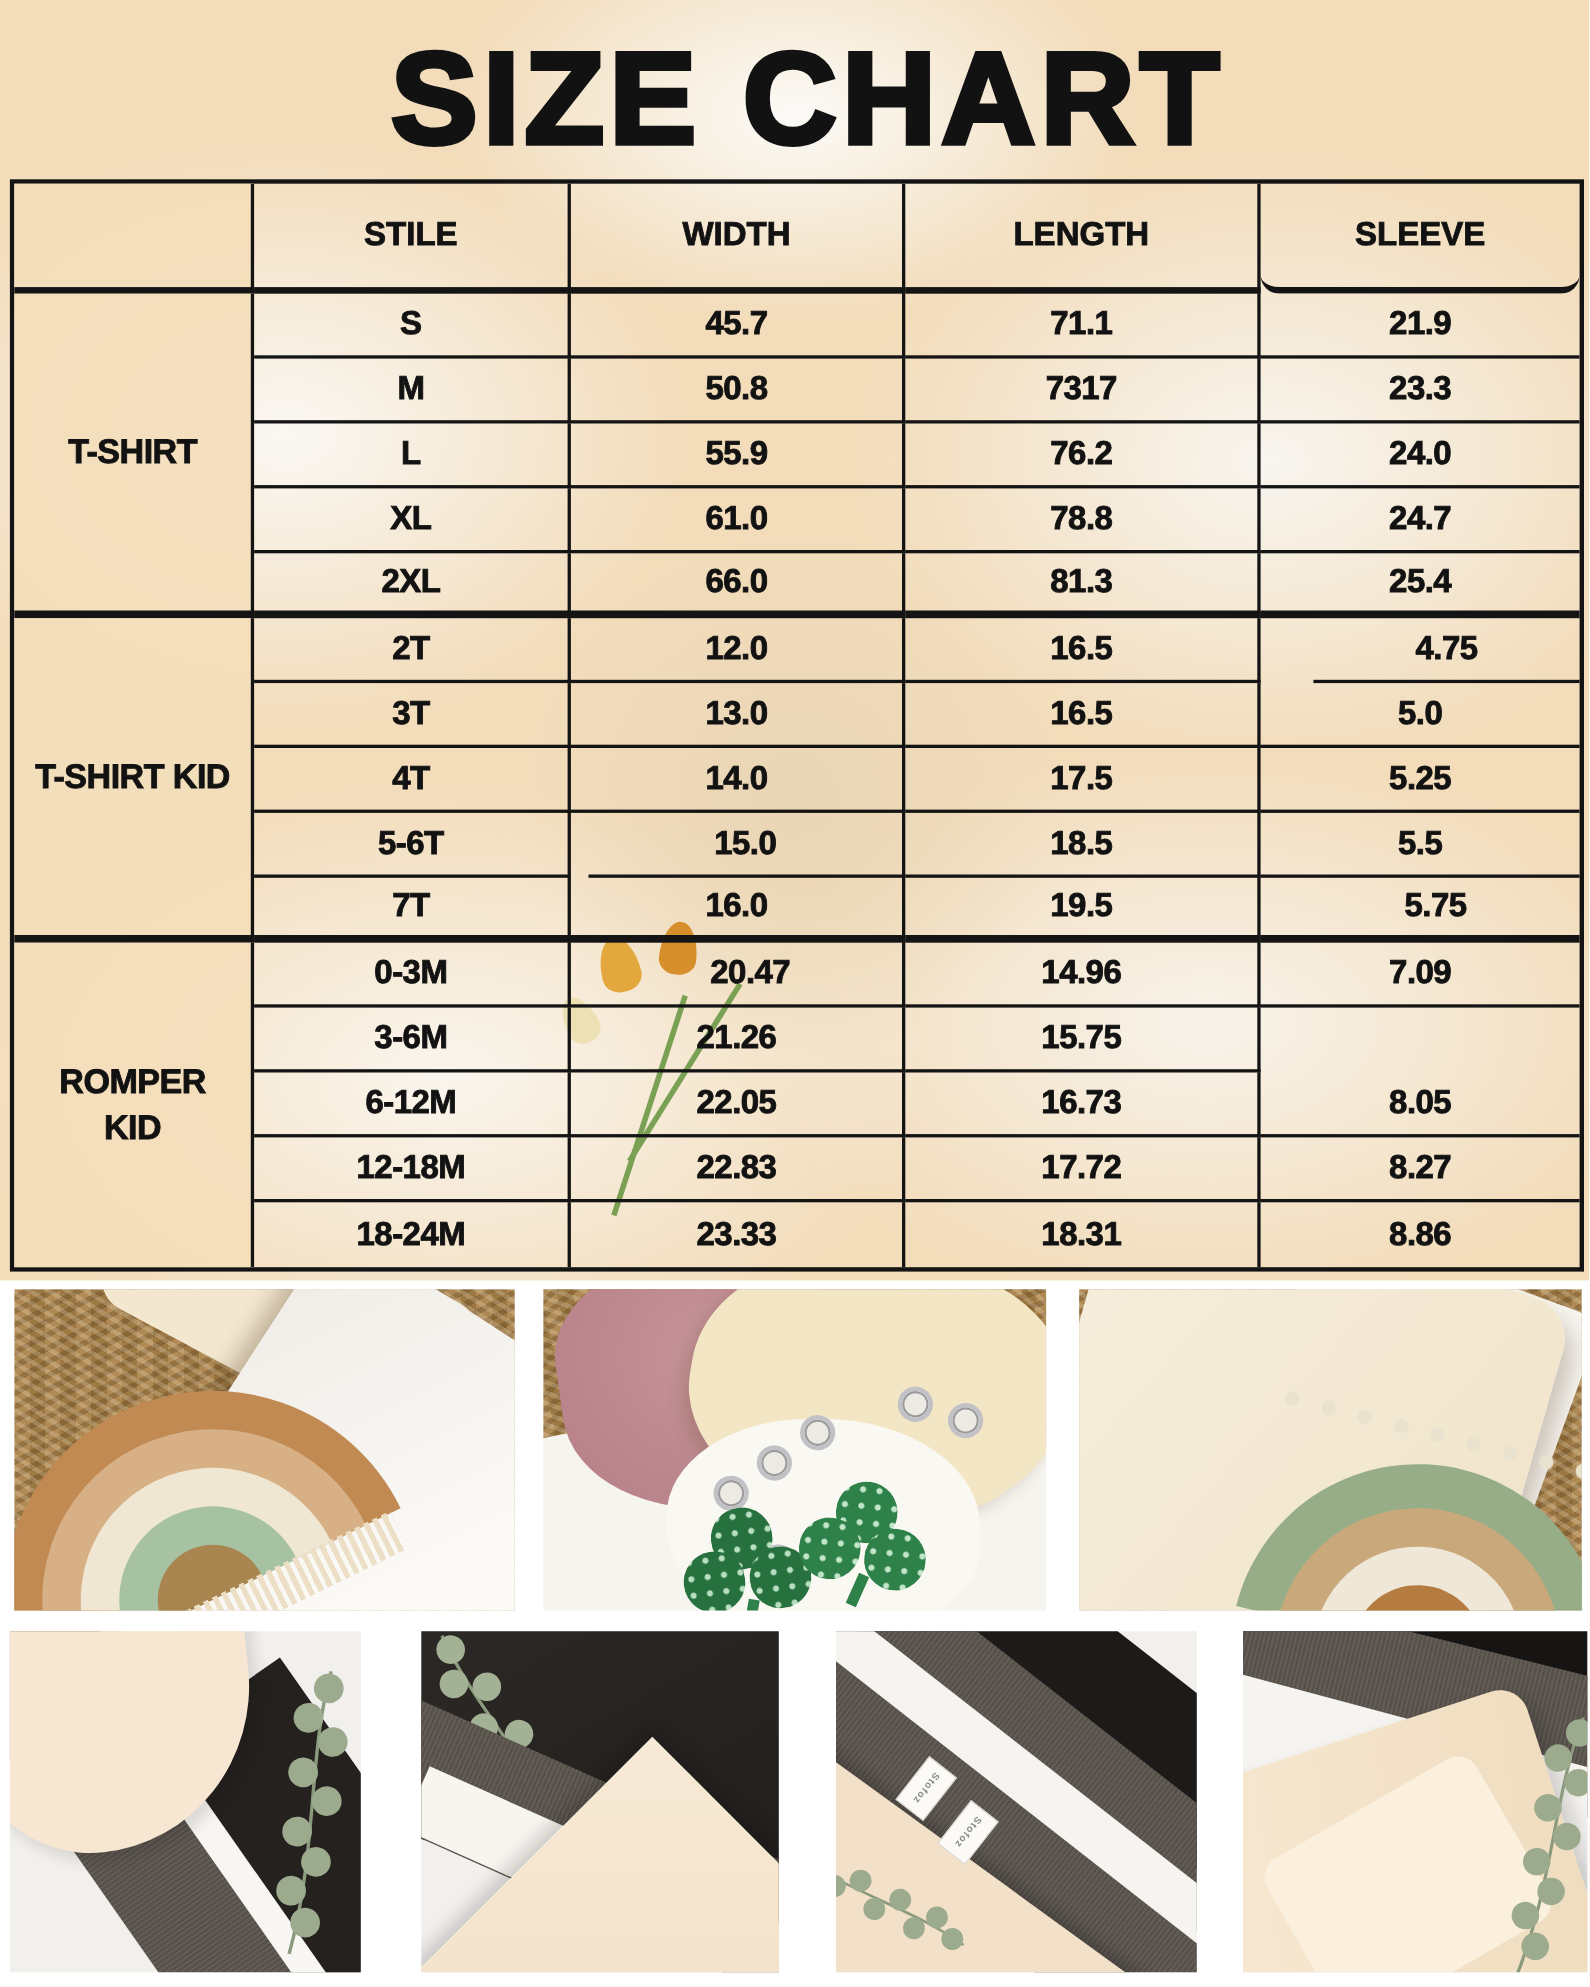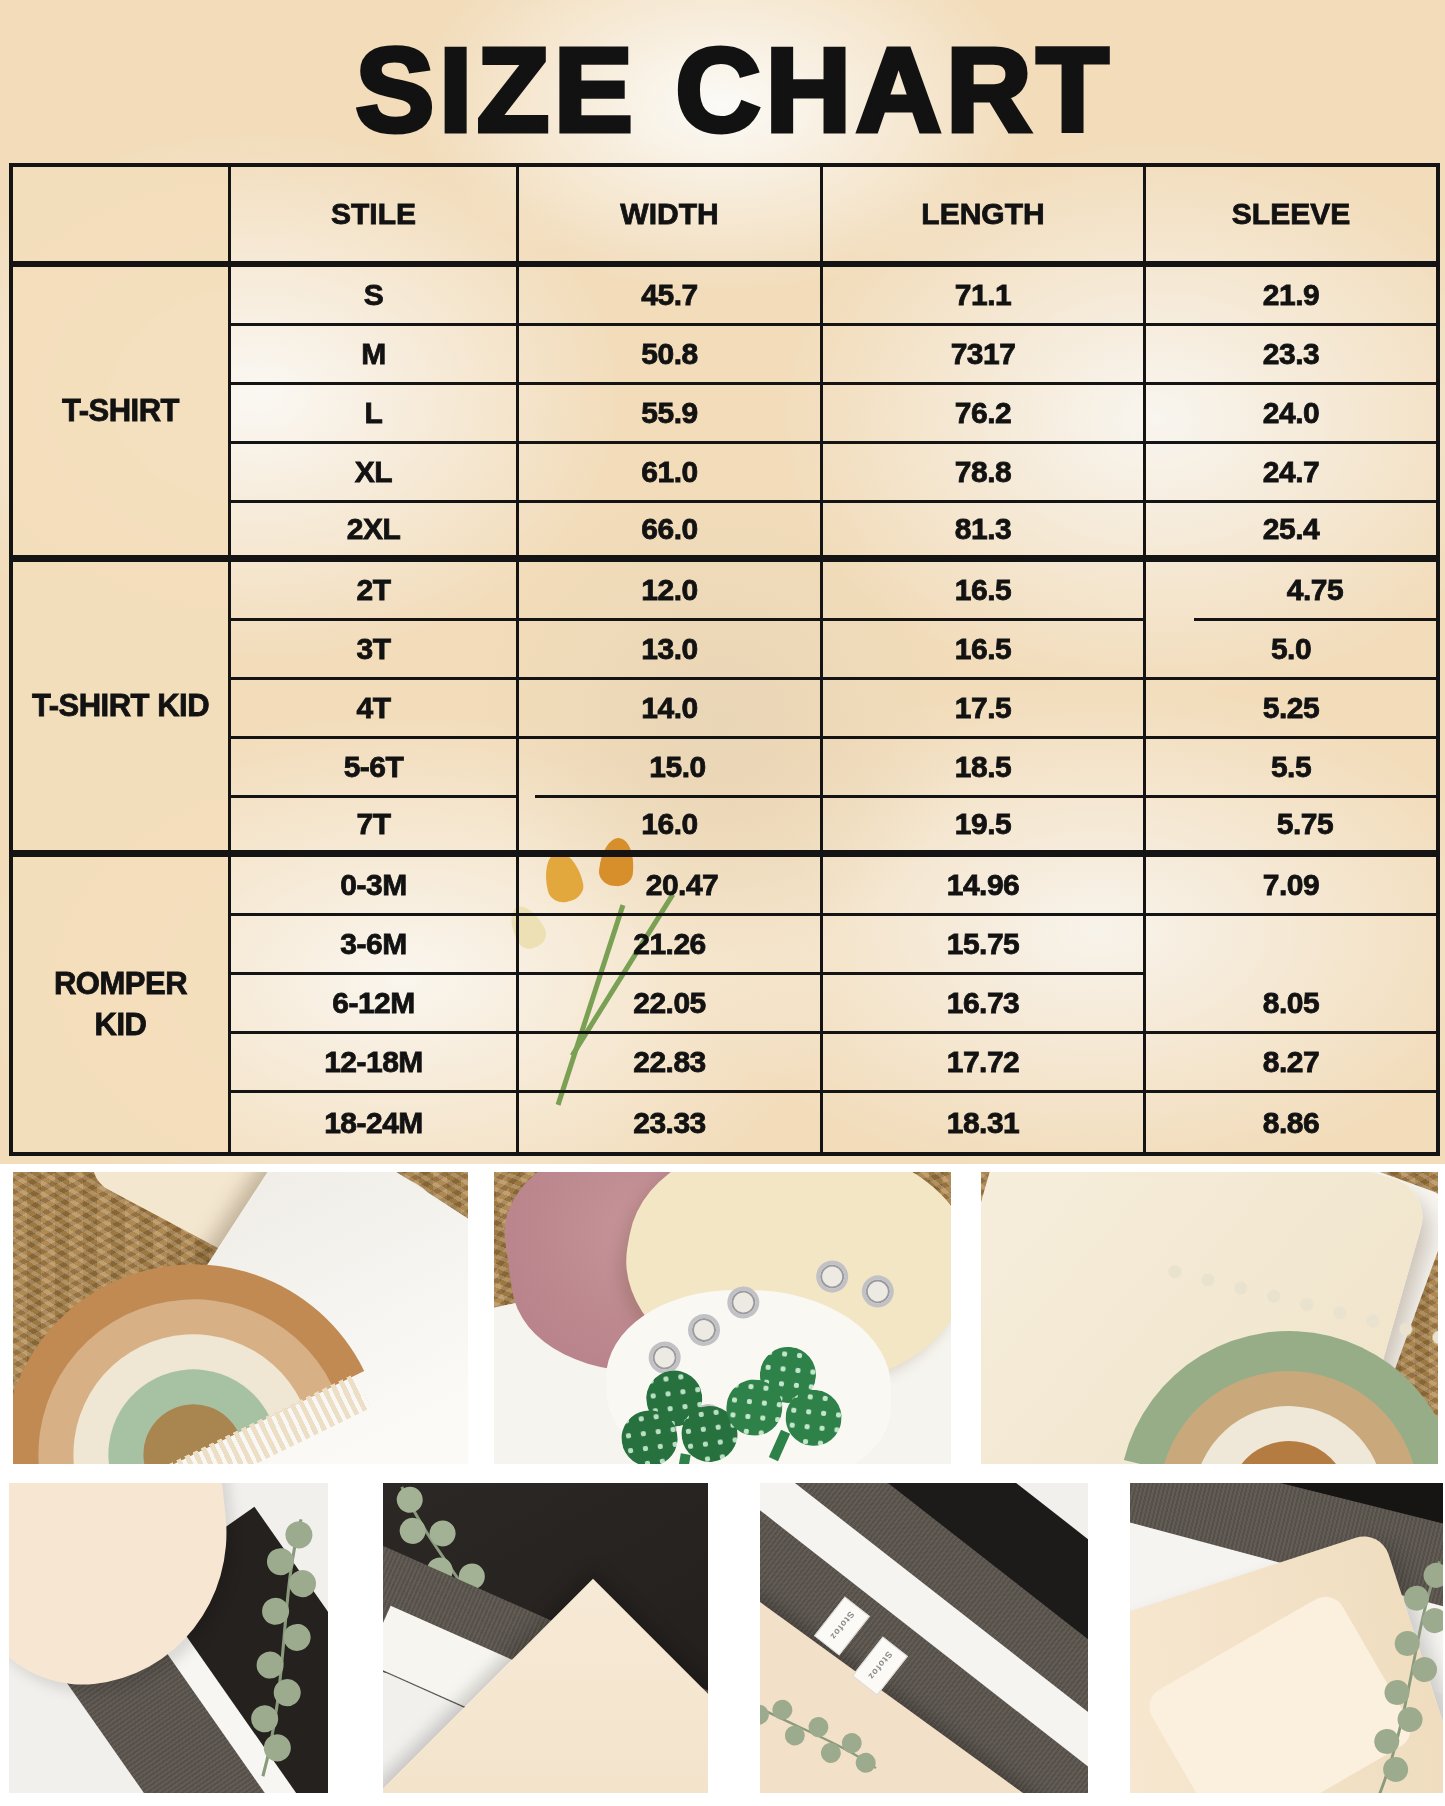--- a/index.html
+++ b/index.html
@@ -172,21 +172,21 @@
     <div class="tulip-head head2"></div>
     <div class="tulip-head head3"></div>
 
     <h1 class="title">SIZE CHART</h1>
 
     <div class="size-table">
         <div class="cell head label-cell" style="grid-area: 1 / 1;"></div>
         <div class="cell head" style="grid-area: 1 / 2;">STILE</div>
         <div class="cell head" style="grid-area: 1 / 3;">WIDTH</div>
         <div class="cell head" style="grid-area: 1 / 4;">LENGTH</div>
-        <div class="cell head last-col" style="grid-area: 1 / 5;">SLEEVE</div>
+        <div class="cell head last-col" style="grid-area: 1 / 5; border-radius: 17px;">SLEEVE</div>
         <div class="cell label-cell sec-end" style="grid-area: 2 / 1 / span 5;">T-SHIRT</div>
         <div class="cell" style="grid-area: 2 / 2;">S</div>
         <div class="cell" style="grid-area: 2 / 3;">45.7</div>
         <div class="cell" style="grid-area: 2 / 4;">71.1</div>
         <div class="cell last-col" style="grid-area: 2 / 5;">21.9</div>
         <div class="cell" style="grid-area: 3 / 2;">M</div>
         <div class="cell" style="grid-area: 3 / 3;">50.8</div>
         <div class="cell" style="grid-area: 3 / 4;">7317</div>
         <div class="cell last-col" style="grid-area: 3 / 5;">23.3</div>
         <div class="cell" style="grid-area: 4 / 2;">L</div>

